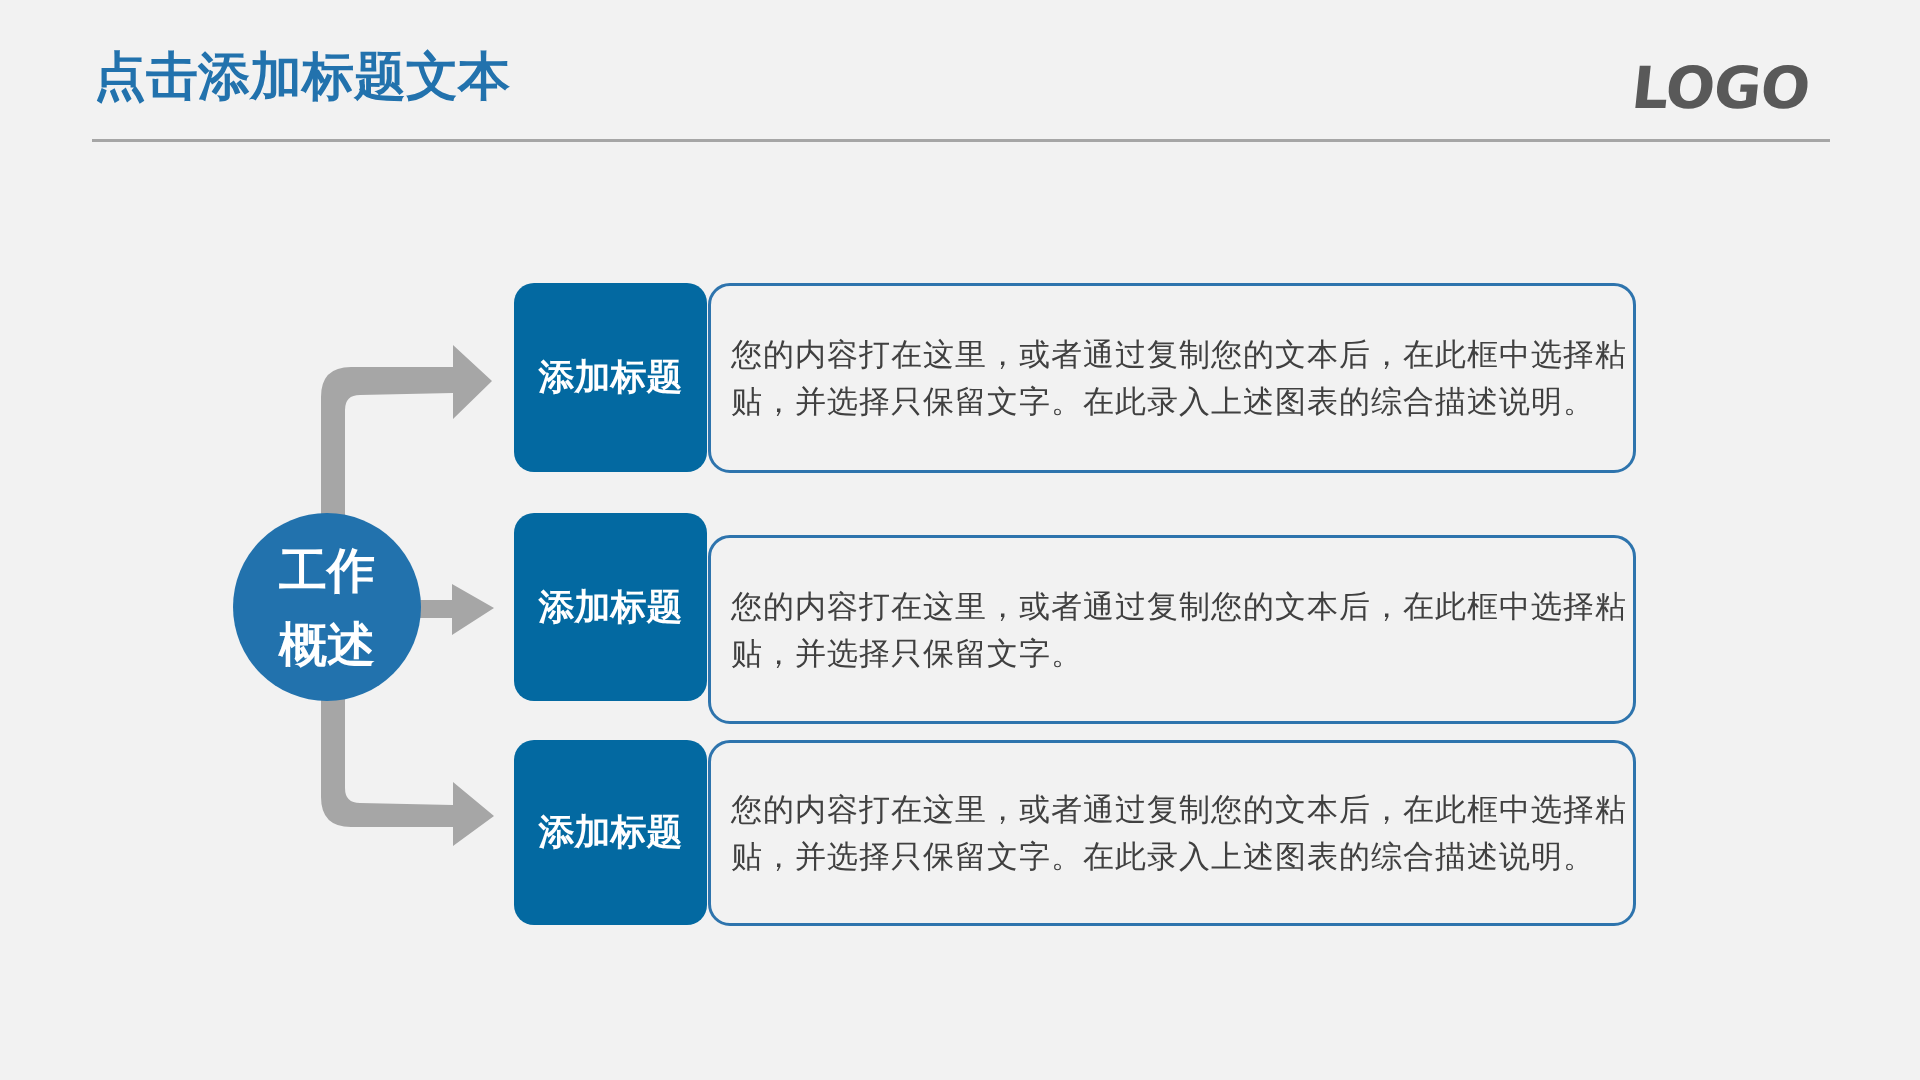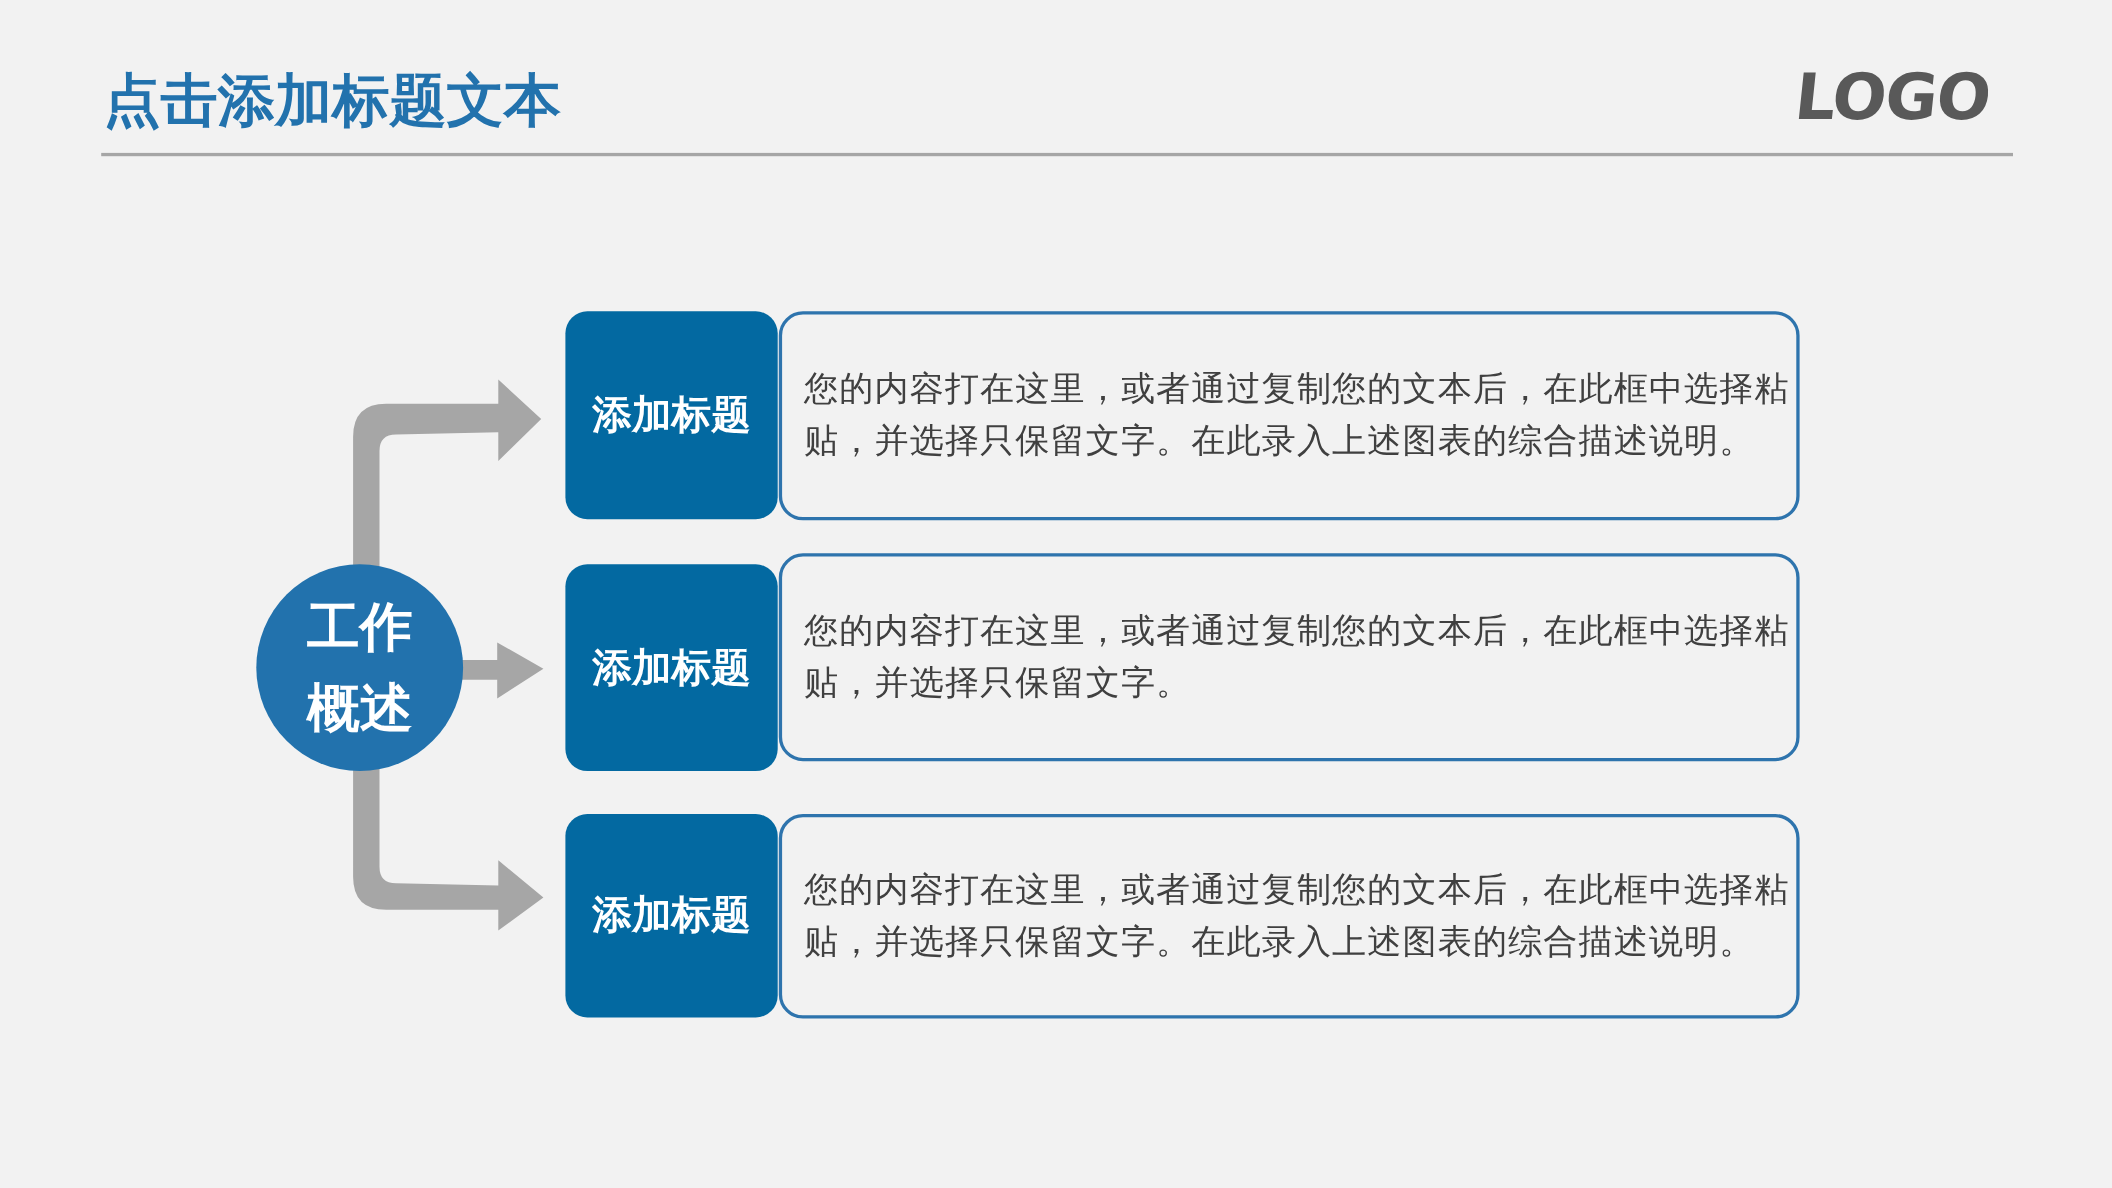--- a/index.html
+++ b/index.html
@@ -2,21 +2,21 @@
 <html><head>
 <meta charset="utf-8">
 <style>
   html, body { margin: 0; padding: 0; }
   body {
     width: 1920px; height: 1080px; position: relative; overflow: hidden;
     background: #f2f2f2;
     font-family: "DejaVu Sans", "Liberation Sans", sans-serif;
   }
   .title {
-    position: absolute; left: 94px; top: 62px;
+    position: absolute; left: 94px; top: 46px;
     font-size: 52px; font-weight: bold; color: #2272ad;
     letter-spacing: 0px; line-height: 60px; white-space: nowrap;
   }
   .logo {
     position: absolute; left: 1632px; top: 60px; width: 198px;
     font-family: "DejaVu Sans", sans-serif;
     font-size: 58px; font-weight: bold; color: #595959;
     line-height: 56px; letter-spacing: -1px; white-space: nowrap;
     transform: skewX(-6deg);
   }
@@ -77,21 +77,21 @@
 <div class="row-label" style="top:283px;height:189px;">
   <span>添加标题</span>
 </div>
 <div class="row-text" style="top:283px;height:190px;">
   <span>您的内容打在这里，或者通过复制您的文本后，在此框中选择粘贴，并选择只保留文字。在此录入上述图表的综合描述说明。</span>
 </div>
 
 <div class="row-label" style="top:513px;height:188px;">
   <span>添加标题</span>
 </div>
-<div class="row-text" style="top:503px;height:189px;">
+<div class="row-text" style="top:535px;height:189px;">
   <span>您的内容打在这里，或者通过复制您的文本后，在此框中选择粘贴，并选择只保留文字。</span>
 </div>
 
 <div class="row-label" style="top:740px;height:185px;">
   <span>添加标题</span>
 </div>
 <div class="row-text" style="top:740px;height:186px;">
   <span>您的内容打在这里，或者通过复制您的文本后，在此框中选择粘贴，并选择只保留文字。在此录入上述图表的综合描述说明。</span>
 </div>
 

